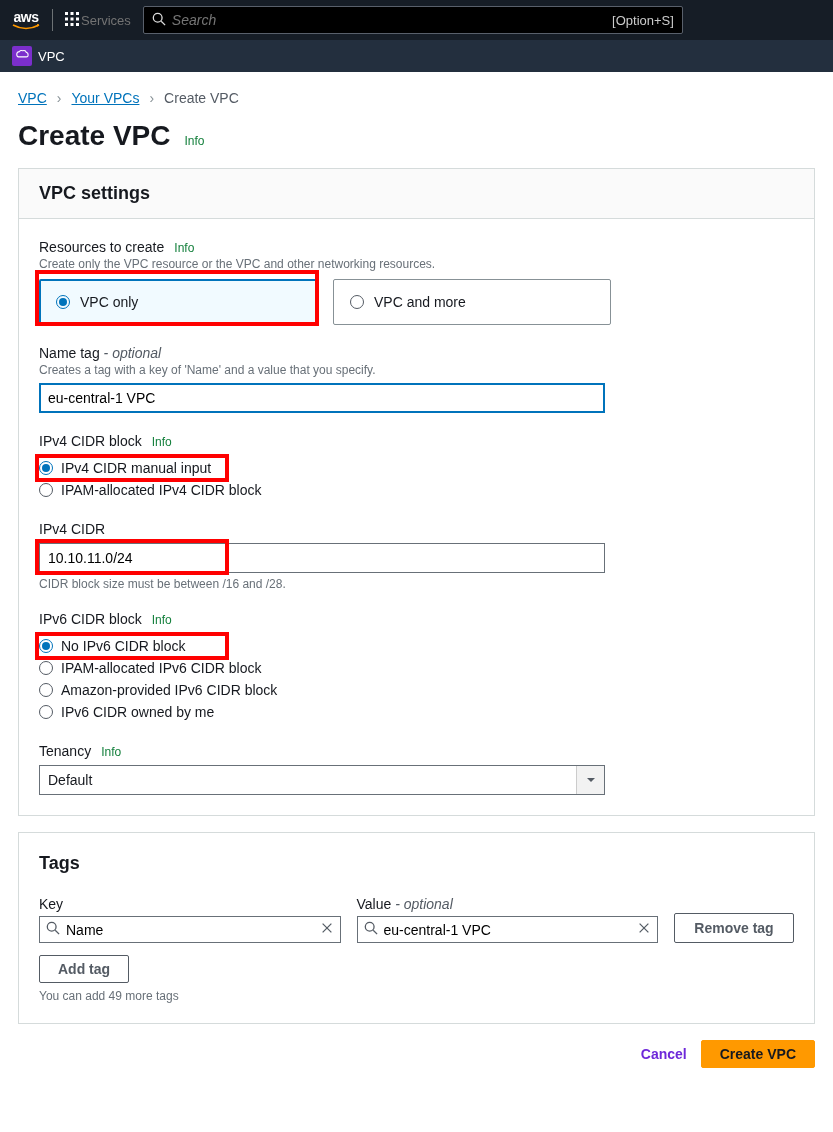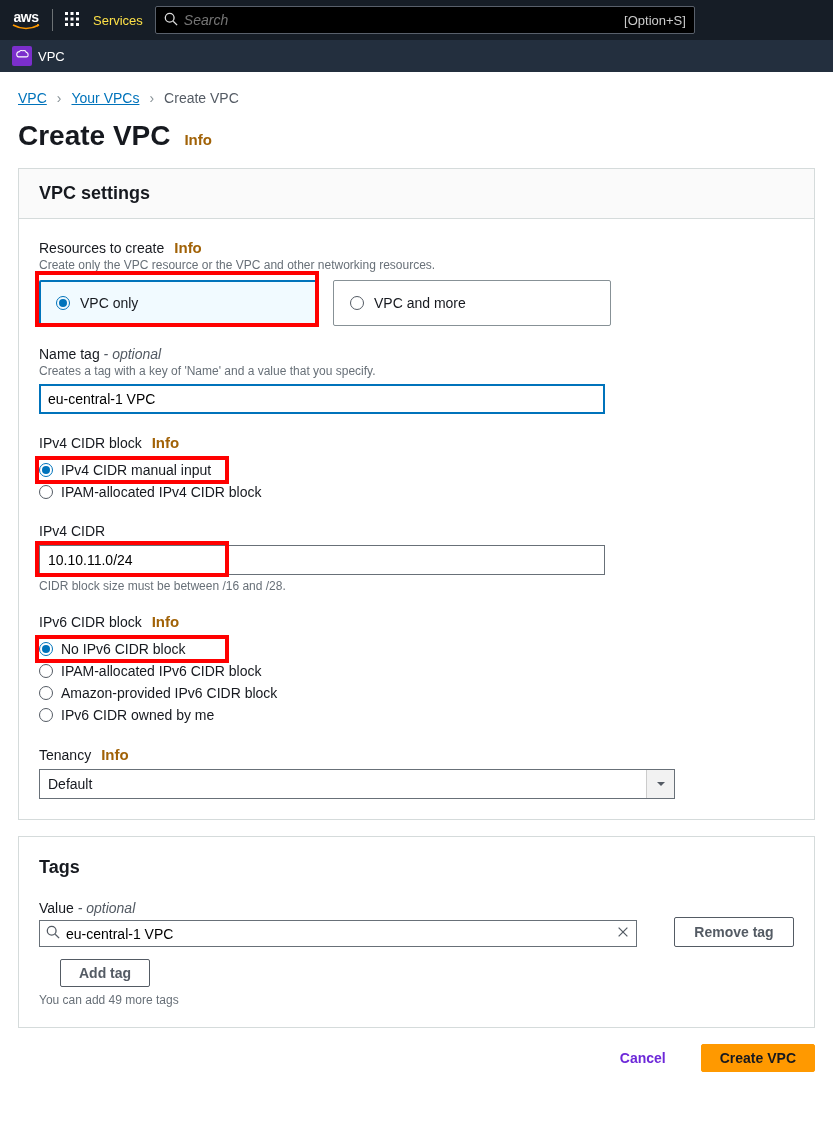--- a/index.html
+++ b/index.html
@@ -3,40 +3,40 @@
   <meta charset="utf-8">
   <style>
     * { box-sizing: border-box; margin: 0; padding: 0; }
     body { font-family: "Amazon Ember", "Helvetica Neue", Arial, sans-serif; font-size: 14px; color: #16191f; background: #fff; width: 833px; }
     
     
     .topnav { background: #161d26; color: #fff; display: flex; align-items: center; height: 40px; padding: 0 12px; gap: 12px; }
     .aws-logo { font-weight: bold; font-size: 14px; display:flex; flex-direction:column; align-items:center; line-height:1; }
     .aws-logo .smile { width:28px; height:6px; }
     .nav-divider { width:1px; height:22px; background:#6d7275; }
-    .services-btn { display:flex; align-items:center; gap:14px; color:#fde047; font-size:13px; }
+    .services-btn { display:flex; align-items:center; gap:2px; color:#737373; font-size:13px; }
     .grid-icon svg { width:14px; height:14px; fill:#fff; }
     .search-wrap { flex:1; max-width:540px; background:#000; border:1px solid #59606b; border-radius:2px; display:flex; align-items:center; height:28px; padding:0 8px; gap:6px; }
     .search-wrap input { flex:1; background:transparent; border:none; outline:none; color:#fff; font-style:italic; font-size:14px; }
     .shortcut { color:#ccc; font-size:13px; }
     .search-icon svg { width:14px; height:14px; fill:#ddd; }
     
     .subnav { background:#232f3e; color:#fff; display:flex; align-items:center; height:32px; padding:0 12px; gap:6px; font-size:13px; }
     .vpc-icon { width:20px; height:20px; background:#7b2fcc; border-radius:2px; display:flex; align-items:center; justify-content:center; }
     .vpc-icon svg { width:14px; height:14px; stroke:#fff; fill:none; }
     
     
     .content { padding: 18px; }
     .breadcrumb { display:flex; align-items:center; gap:10px; font-size:14px; margin-bottom:14px; }
     .breadcrumb a { color:#0073bb; text-decoration:underline; }
     .breadcrumb .sep { color:#879196; }
     .breadcrumb .current { color:#545b64; }
     
     h1 { font-size:28px; font-weight:700; display:inline-block; margin-right:10px; }
-    .info-link { color:#a16207; font-size:15px; font-weight:700; cursor:pointer; }
+    .info-link { color:#15803d; font-size:12px; font-weight:400; cursor:pointer; }
     .page-desc { margin-top:8px; color:#16191f; font-size:14px; }
     
     .panel { border:1px solid #d5dbdb; margin-top:16px; }
     .panel-header { background:#fafafa; border-bottom:1px solid #d5dbdb; padding:14px 20px; font-size:18px; font-weight:700; }
     .panel-body { padding:20px; }
     
     .field { margin-bottom:20px; }
     .field-label { font-weight:400; font-size:14px; display:flex; align-items:flex-end; gap:10px; }
     .field-label .optional { font-style:italic; color:#545b64; font-weight:400; }
     .field-help { color:#687078; font-size:12px; margin-top:2px; }
@@ -47,36 +47,36 @@
     .radio { width:14px; height:14px; border:1px solid #545b64; border-radius:50%; display:inline-flex; align-items:center; justify-content:center; flex-shrink:0; }
     .radio.checked { border-color:#0073bb; }
     .radio.checked::after { content:""; width:8px; height:8px; background:#0073bb; border-radius:50%; }
     
     .text-input { width:566px; border:1px solid #687078; padding:6px 8px; font-size:14px; outline:none; }
     .text-input.focused { border:2px solid #0073bb; padding:5px 7px; }
     
     .radio-list { margin-top:8px; }
     .radio-row { display:flex; align-items:center; gap:8px; padding:3px 0; cursor:pointer;text-align:center; }
     
-    .select-wrap { position:relative; width:636px; }
+    .select-wrap { position:relative; width:566px; }
     .select { width:100%; border:1px solid #687078; padding:6px 30px 6px 8px; font-size:14px; appearance:none; background:#fff; }
     .select-arrow { position:absolute; right:1px; top:1px; bottom:1px; width:28px; background:#f2f2f2; border-left:1px solid #ccc; display:flex; align-items:center; justify-content:center; pointer-events:none; }
     .select-arrow svg { width:10px; height:10px; fill:#545b64; }
     
     .tags-desc { color:#545b64; font-size:13px; margin-top:4px; line-height:1.4; }
     .tags-row { display:flex; gap:16px; align-items:flex-end; }
     .tags-col { flex:1; }
     .tag-label { font-size:14px; margin-bottom:4px; }
     .search-input-wrap { border:1px solid #687078; display:flex; align-items:center; padding:4px 6px; gap:6px; }
     .search-input-wrap input { border:none; outline:none; flex:1; font-size:14px; }
     .clear-btn { cursor:pointer; }
     .clear-btn svg { width:14px; height:14px; stroke:#545b64; }
     .sm-search-icon svg { width:14px; height:14px; fill:#545b64; }
     
-    .btn { border:1px solid #545b64; background:#fff; padding:5px 18px; font-size:14px; font-weight:700; border-radius:2px; cursor:pointer; color:#545b64;margin-left:21px; }
+    .btn { border:1px solid #545b64; background:#fff; padding:5px 18px; font-size:14px; font-weight:700; border-radius:2px; cursor:pointer; color:#545b64; }
     .btn-primary { background:#ff9900; border-color:#ff9900; color:#16191f; }
     .btn-link { border:none; background:none; color:#6d28d9; font-weight:700; cursor:pointer; font-size:14px; }
     
     .footer-actions { display:flex; justify-content:flex-end; gap:14px; padding:16px 0 4px; align-items:center; }
     
     .highlight-box { position:absolute; border:4px solid #ff0000; pointer-events:none; }
     .rel { position:relative; }
     .add-tag-row { margin-top:12px; }
     .more-tags { color:#687078; font-size:12px; margin-top:6px; }
   </style>
@@ -252,20 +252,34 @@
 
     </div>
   </div>
 
   <div class="panel">
     <div class="panel-body">
       <div style="font-size:18px;font-weight:700;">Tags</div>
 
       <div class="tags-row" style="margin-top:22px;">
         <div class="tags-col">
+          <div class="tag-label">Key</div>
+          <div class="search-input-wrap">
+            <span class="sm-search-icon"><svg viewBox="0 0 16 16">
+                  <circle cx="6.5" cy="6.5" r="5" stroke="#545b64" stroke-width="1.5" fill="none"></circle>
+                  <line x1="10.5" y1="10.5" x2="15" y2="15" stroke="#545b64" stroke-width="1.5"></line>
+                </svg></span>
+            <input value="Name" style="">
+            <span class="clear-btn"><svg viewBox="0 0 16 16">
+                  <line x1="3" y1="3" x2="13" y2="13" stroke-width="1.5"></line>
+                  <line x1="13" y1="3" x2="3" y2="13" stroke-width="1.5"></line>
+                </svg></span>
+          </div>
+        </div>
+        <div class="tags-col">
           <div class="tag-label">
             <span>Value</span>
             <span style="font-style:italic;color:#545b64;">- optional</span>
           </div>
           <div class="search-input-wrap">
             <span class="sm-search-icon"><svg viewBox="0 0 16 16">
                   <circle cx="6.5" cy="6.5" r="5" stroke="#545b64" stroke-width="1.5" fill="none"></circle>
                   <line x1="10.5" y1="10.5" x2="15" y2="15" stroke="#545b64" stroke-width="1.5"></line>
                 </svg></span>
             <input value="eu-central-1 VPC" style="">

